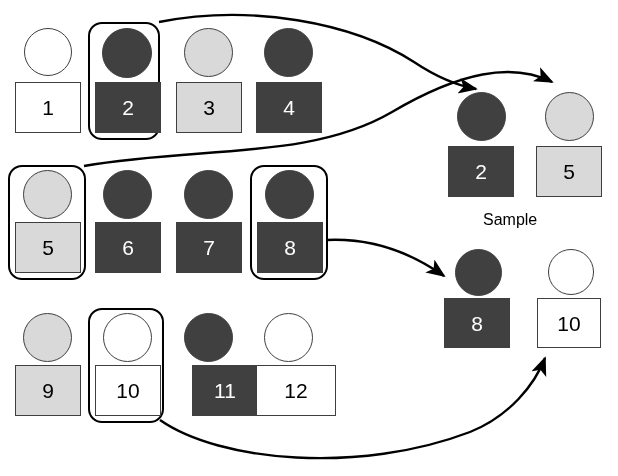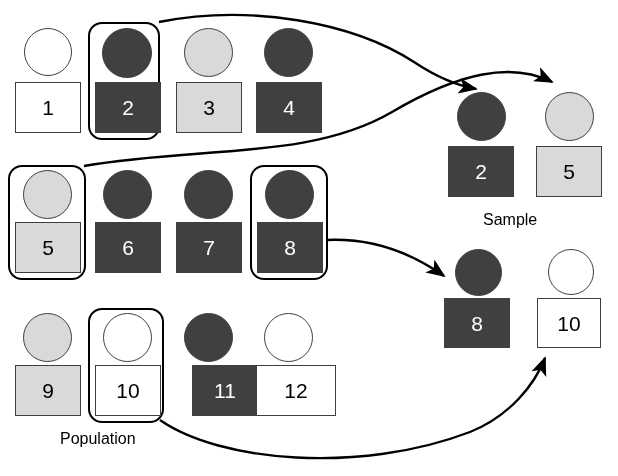--- a/index.html
+++ b/index.html
@@ -142,21 +142,20 @@
   <div class="unit" style="left:176px; top:313px; width:66px; height:103px;">
     <div class="circle fill-dark" style="left:8px; top:0px; width:49px; height:49px;"></div>
     <div class="box fill-dark txt-light" style="left:0px; top:52px; width:66px; height:51px;margin-left:16px;">11</div>
   </div>
 
   <div class="unit" style="left:256px; top:313px; width:66px; height:103px;">
     <div class="circle fill-white" style="left:8px; top:0px; width:49px; height:49px;"></div>
     <div class="box fill-white txt-dark" style="left:0px; top:52px; width:80px; height:51px;">12</div>
   </div>
 
-  <div class="caption" style="left:60px; top:431px;">Population</div>
 
   <div class="unit" style="left:448px; top:92px; width:66px; height:105px;">
     <div class="circle fill-dark" style="left:9px; top:0px; width:49px; height:49px;"></div>
     <div class="box fill-dark txt-light" style="left:0px; top:54px; width:66px; height:51px;">2</div>
   </div>
 
   <div class="unit" style="left:536px; top:92px; width:66px; height:105px;">
     <div class="circle fill-light" style="left:9px; top:0px; width:49px; height:49px;"></div>
     <div class="box fill-light txt-dark" style="left:0px; top:54px; width:66px; height:51px;">5</div>
   </div>

